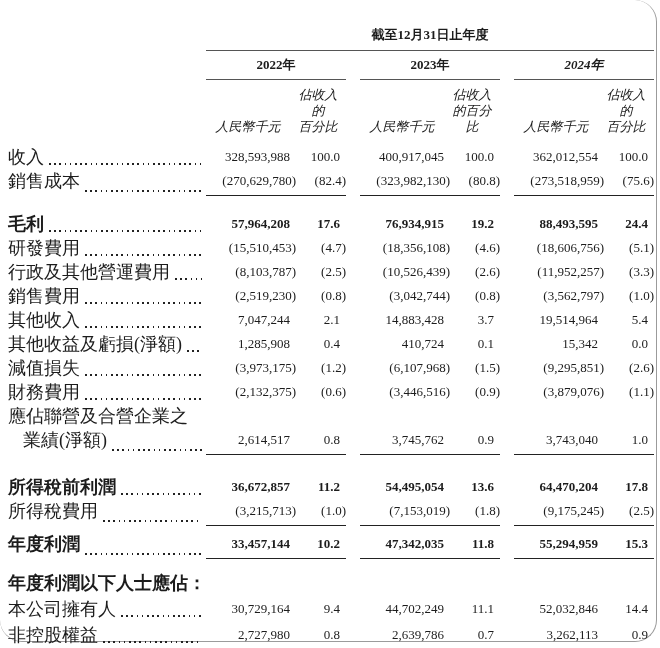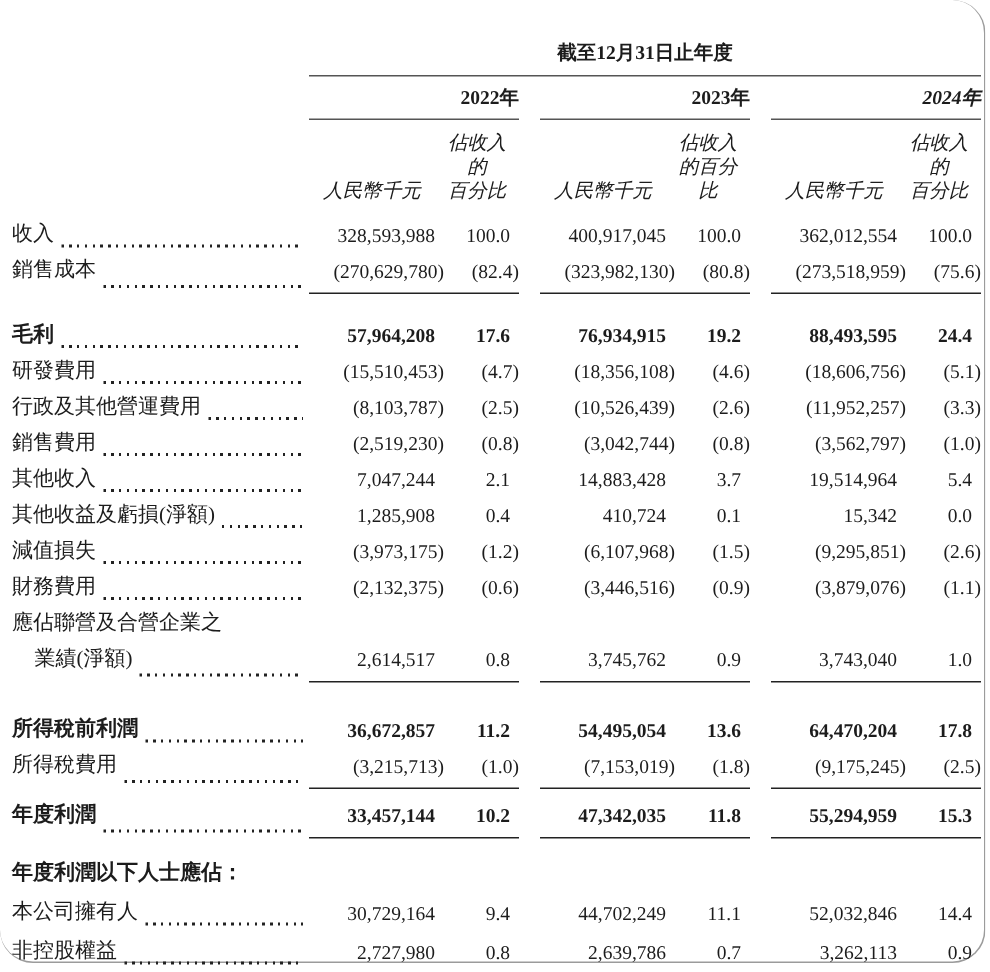--- a/index.html
+++ b/index.html
@@ -24,21 +24,21 @@
   
   .title-cell{
     grid-column:2 / 10;
     text-align:center;
     font-weight:bold;
     font-size:13px;
     padding-bottom:6px;
     border-bottom:1.5px solid #555;
   }
   .year-cell{
-    text-align:right;
+    text-align:center;
     font-weight:bold;
     font-size:13px;
     padding:5px 0 5px 0;
     border-bottom:1.5px solid #555;
   }
   .yg1{grid-column:2 / span 2;}
   .yg2{grid-column:5 / span 2;}
   .yg3{grid-column:8 / span 2;font-style:italic;}
   .units-row{align-items:end;padding:7px 0 10px 0;}
   .unit-cell{
@@ -48,21 +48,21 @@
     padding-right:6px;
     line-height:16px;
   }
   .unit-cell span{display:block;}
   
   .row{line-height:24px;font-size:13px;}
   .lbl{
     grid-column:1;
     display:flex;
     align-items:baseline;
-    font-size:14px;
+    font-size:18px;
     white-space:nowrap;
     padding-right:2px;
   }
   .lbl .leader{
     flex:1 1 auto;
     height:2px;
     align-self:flex-end;
     margin:0 2px 4px 5px;
     background:repeating-linear-gradient(90deg,#222 0 1.6px,transparent 1.6px 5.2px);
   }

